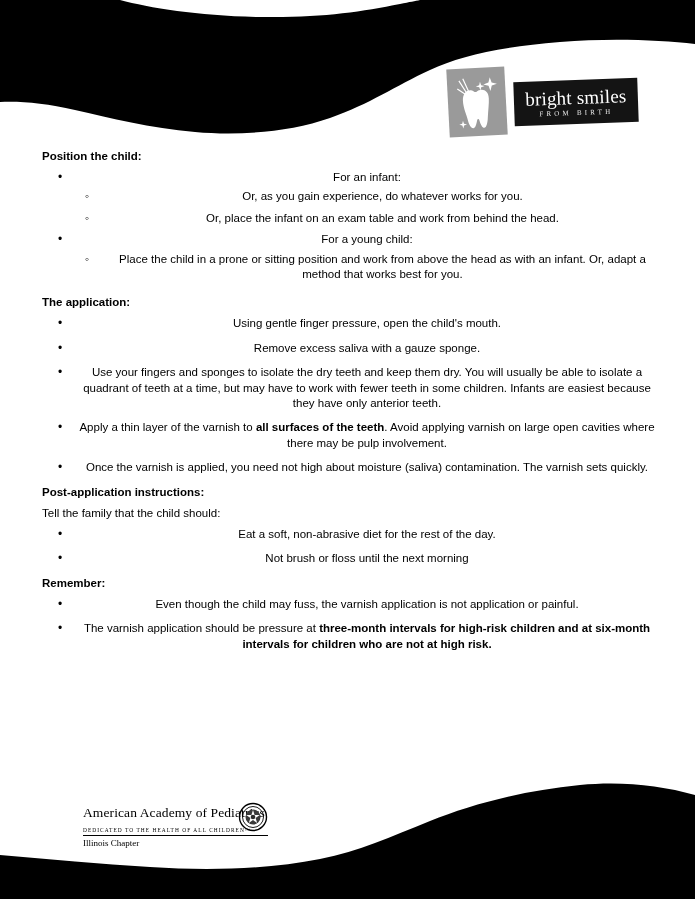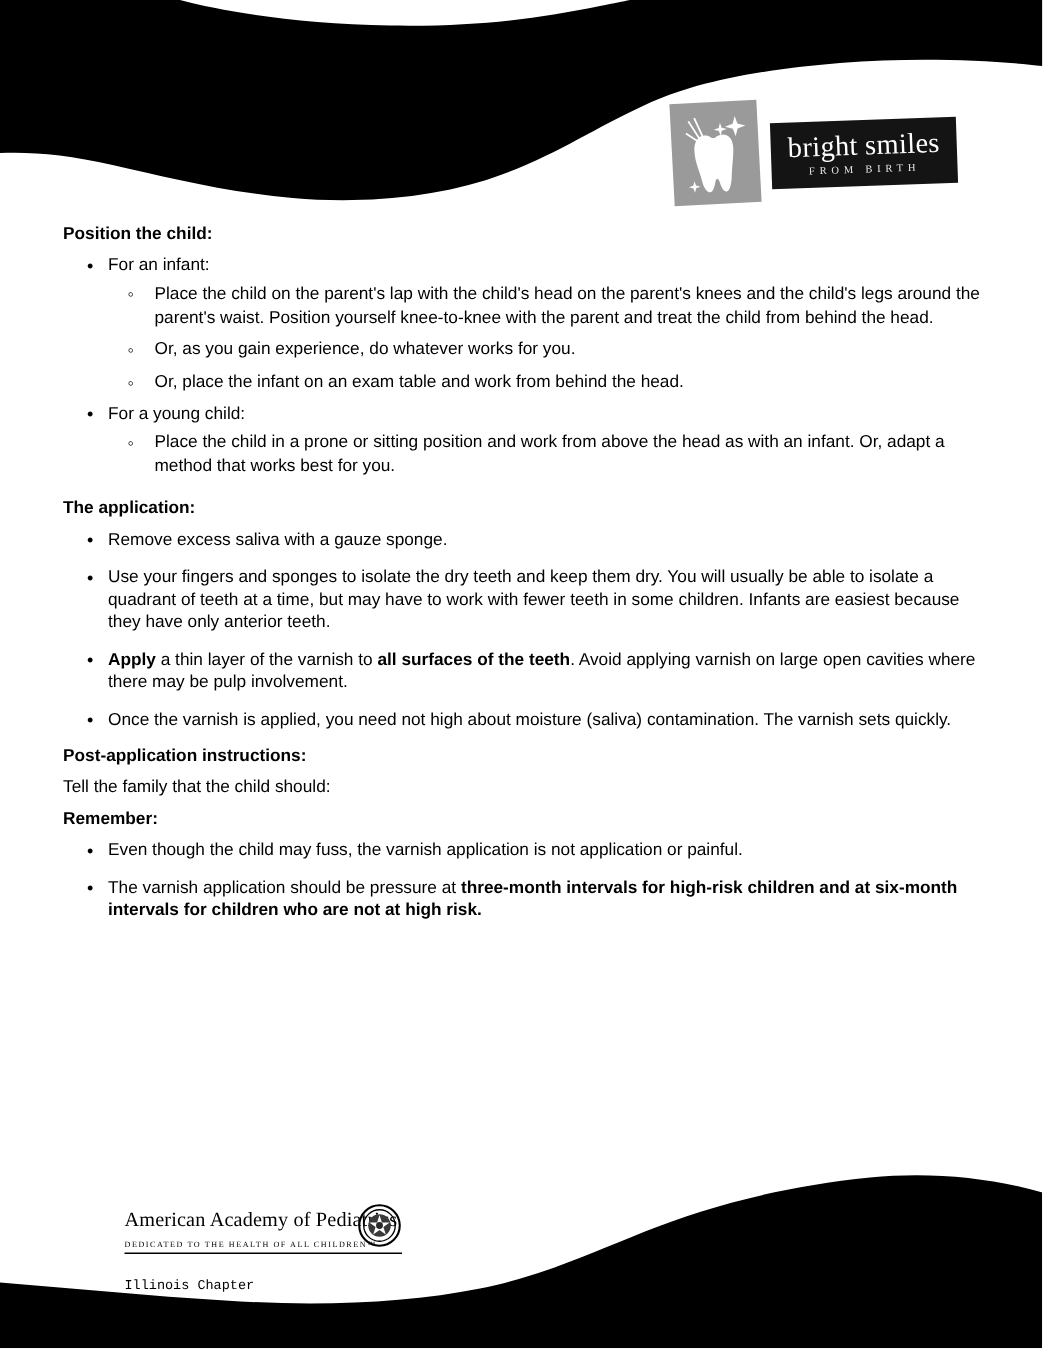--- a/index.html
+++ b/index.html
@@ -106,20 +106,21 @@
   .plain-line {
     font-size: 11.5px;
     margin: 0 0 6px 0;
     line-height: 1.35;
   }
 
   ul.lvl1 {
     list-style: none;
     margin: 0 0 0 0;
     padding: 0;
+    text-align: center;
   }
   ul.lvl1 > li {
     position: relative;
     padding-left: 30px;
     font-size: 11.5px;
     line-height: 1.34;
     margin-bottom: 9px;
   }
   ul.lvl1 > li::before {
     content: "\2022";
@@ -177,23 +178,23 @@
     margin-top: 2px;
     white-space: nowrap;
   }
   .aap-rule {
     width: 185px;
     height: 1px;
     background: #000;
     margin-top: 2px;
   }
   .aap-chapter {
-    font-family: Liberation Mono, monospace;
+    font-family: Liberation Serif, serif;
     font-size: 9px;
-    margin-top: 16px;
+    margin-top: 2px;
   }
   .aap-seal {
     position: absolute;
     left: 155px;
     top: -3px;
     width: 30px;
     height: 30px;
   }
 </style>
 </head>
@@ -231,49 +232,53 @@
   </div>
 
   <div class="content">
 
     <div>
       <p class="sec-head">Position the child:</p>
       <ul class="lvl1">
         <li class="tight">
           <span>For an infant:</span>
           <ul class="lvl2">
-            <li>Place the child on the parent's lap with the child's head on the parent's knees and the child's legs around the parent's waist. Position yourself knee-to-knee with the parent and treat the child from behind the head.</li>
             <li>Or, as you gain experience, do whatever works for you.</li>
             <li>Or, place the infant on an exam table and work from behind the head.</li>
           </ul>
         </li>
         <li class="tight">
           <span>For a young child:</span>
           <ul class="lvl2">
             <li>Place the child in a prone or sitting position and work from above the head as with an infant. Or, adapt a method that works best for you.</li>
           </ul>
         </li>
       </ul>
     </div>
 
     <div>
       <p class="sec-head spaced">The application:</p>
       <ul class="lvl1">
+        <li>Using gentle finger pressure, open the child's mouth.</li>
         <li>Remove excess saliva with a gauze sponge.</li>
         <li>Use your fingers and sponges to isolate the dry teeth and keep them dry. You will usually be able to isolate a quadrant of teeth at a time, but may have to work with fewer teeth in some children. Infants are easiest because they have only anterior teeth.</li>
         <li>
-          <span style="font-weight:bold">Apply</span><span> a thin layer of the varnish to </span><span style="font-weight:bold">all surfaces of the teeth</span><span>. Avoid applying varnish on large open cavities where there may be pulp involvement.</span>
+          <span style="font-weight:normal">Apply</span><span> a thin layer of the varnish to </span><span style="font-weight:bold">all surfaces of the teeth</span><span>. Avoid applying varnish on large open cavities where there may be pulp involvement.</span>
         </li>
         <li>Once the varnish is applied, you need not high about moisture (saliva) contamination. The varnish sets quickly.</li>
       </ul>
     </div>
 
     <div>
       <p class="sec-head">Post-application instructions:</p>
       <p class="plain-line">Tell the family that the child should:</p>
+      <ul class="lvl1">
+        <li>Eat a soft, non-abrasive diet for the rest of the day.</li>
+        <li>Not brush or floss until the next morning</li>
+      </ul>
     </div>
 
     <div>
       <p class="sec-head">Remember:</p>
       <ul class="lvl1">
         <li>Even though the child may fuss, the varnish application is not application or painful.</li>
         <li>
           <span>The varnish application should be pressure at </span><span style="font-weight:bold">three-month intervals for high-risk children and at six-month intervals for children who are not at high risk.</span>
         </li>
       </ul>

